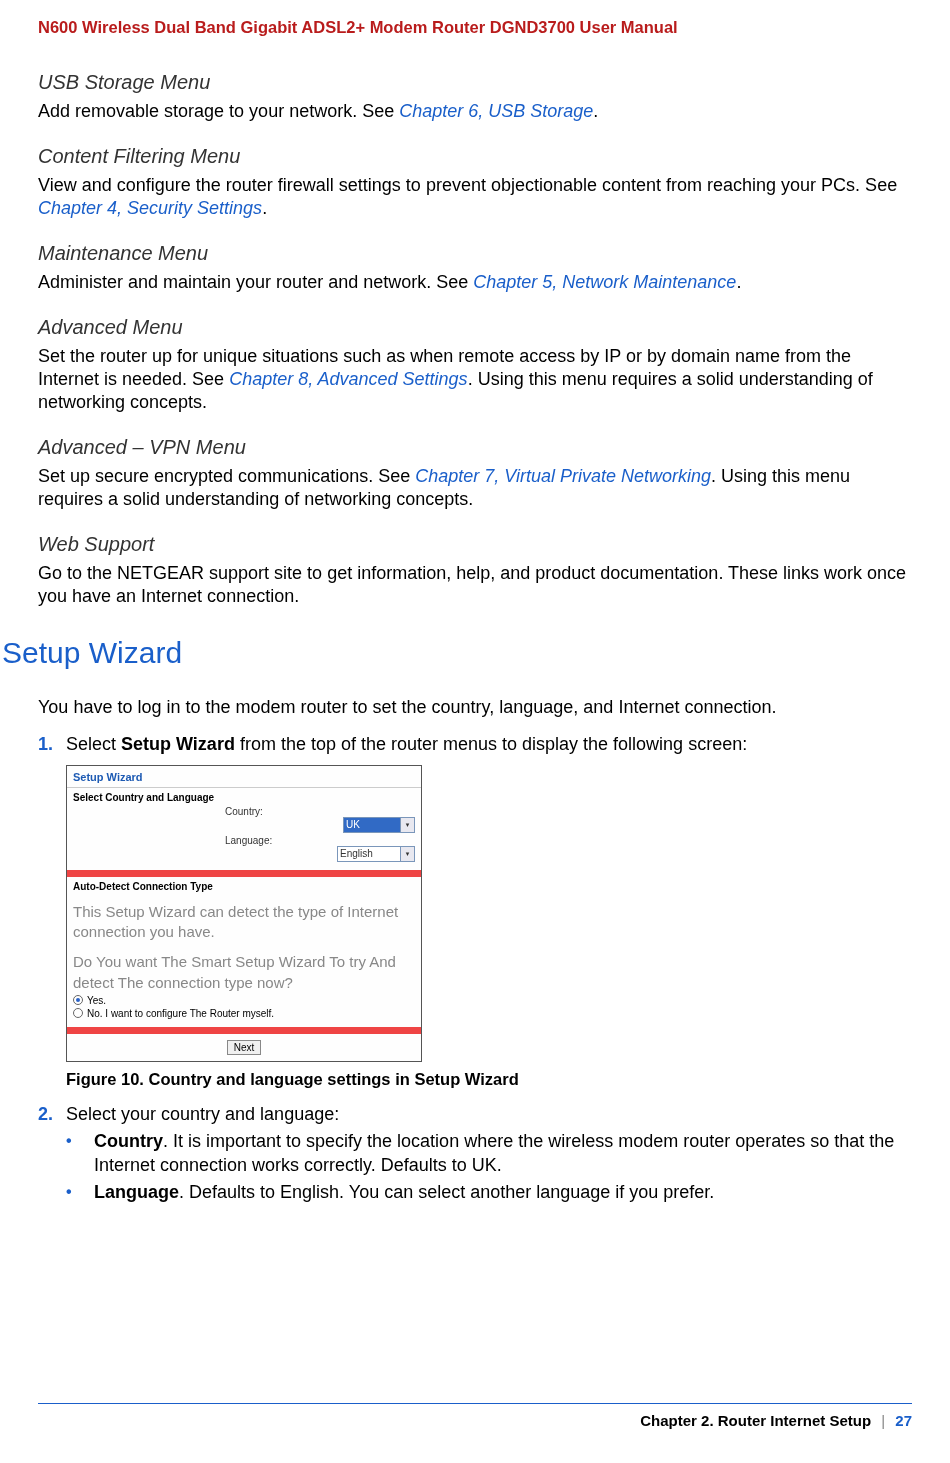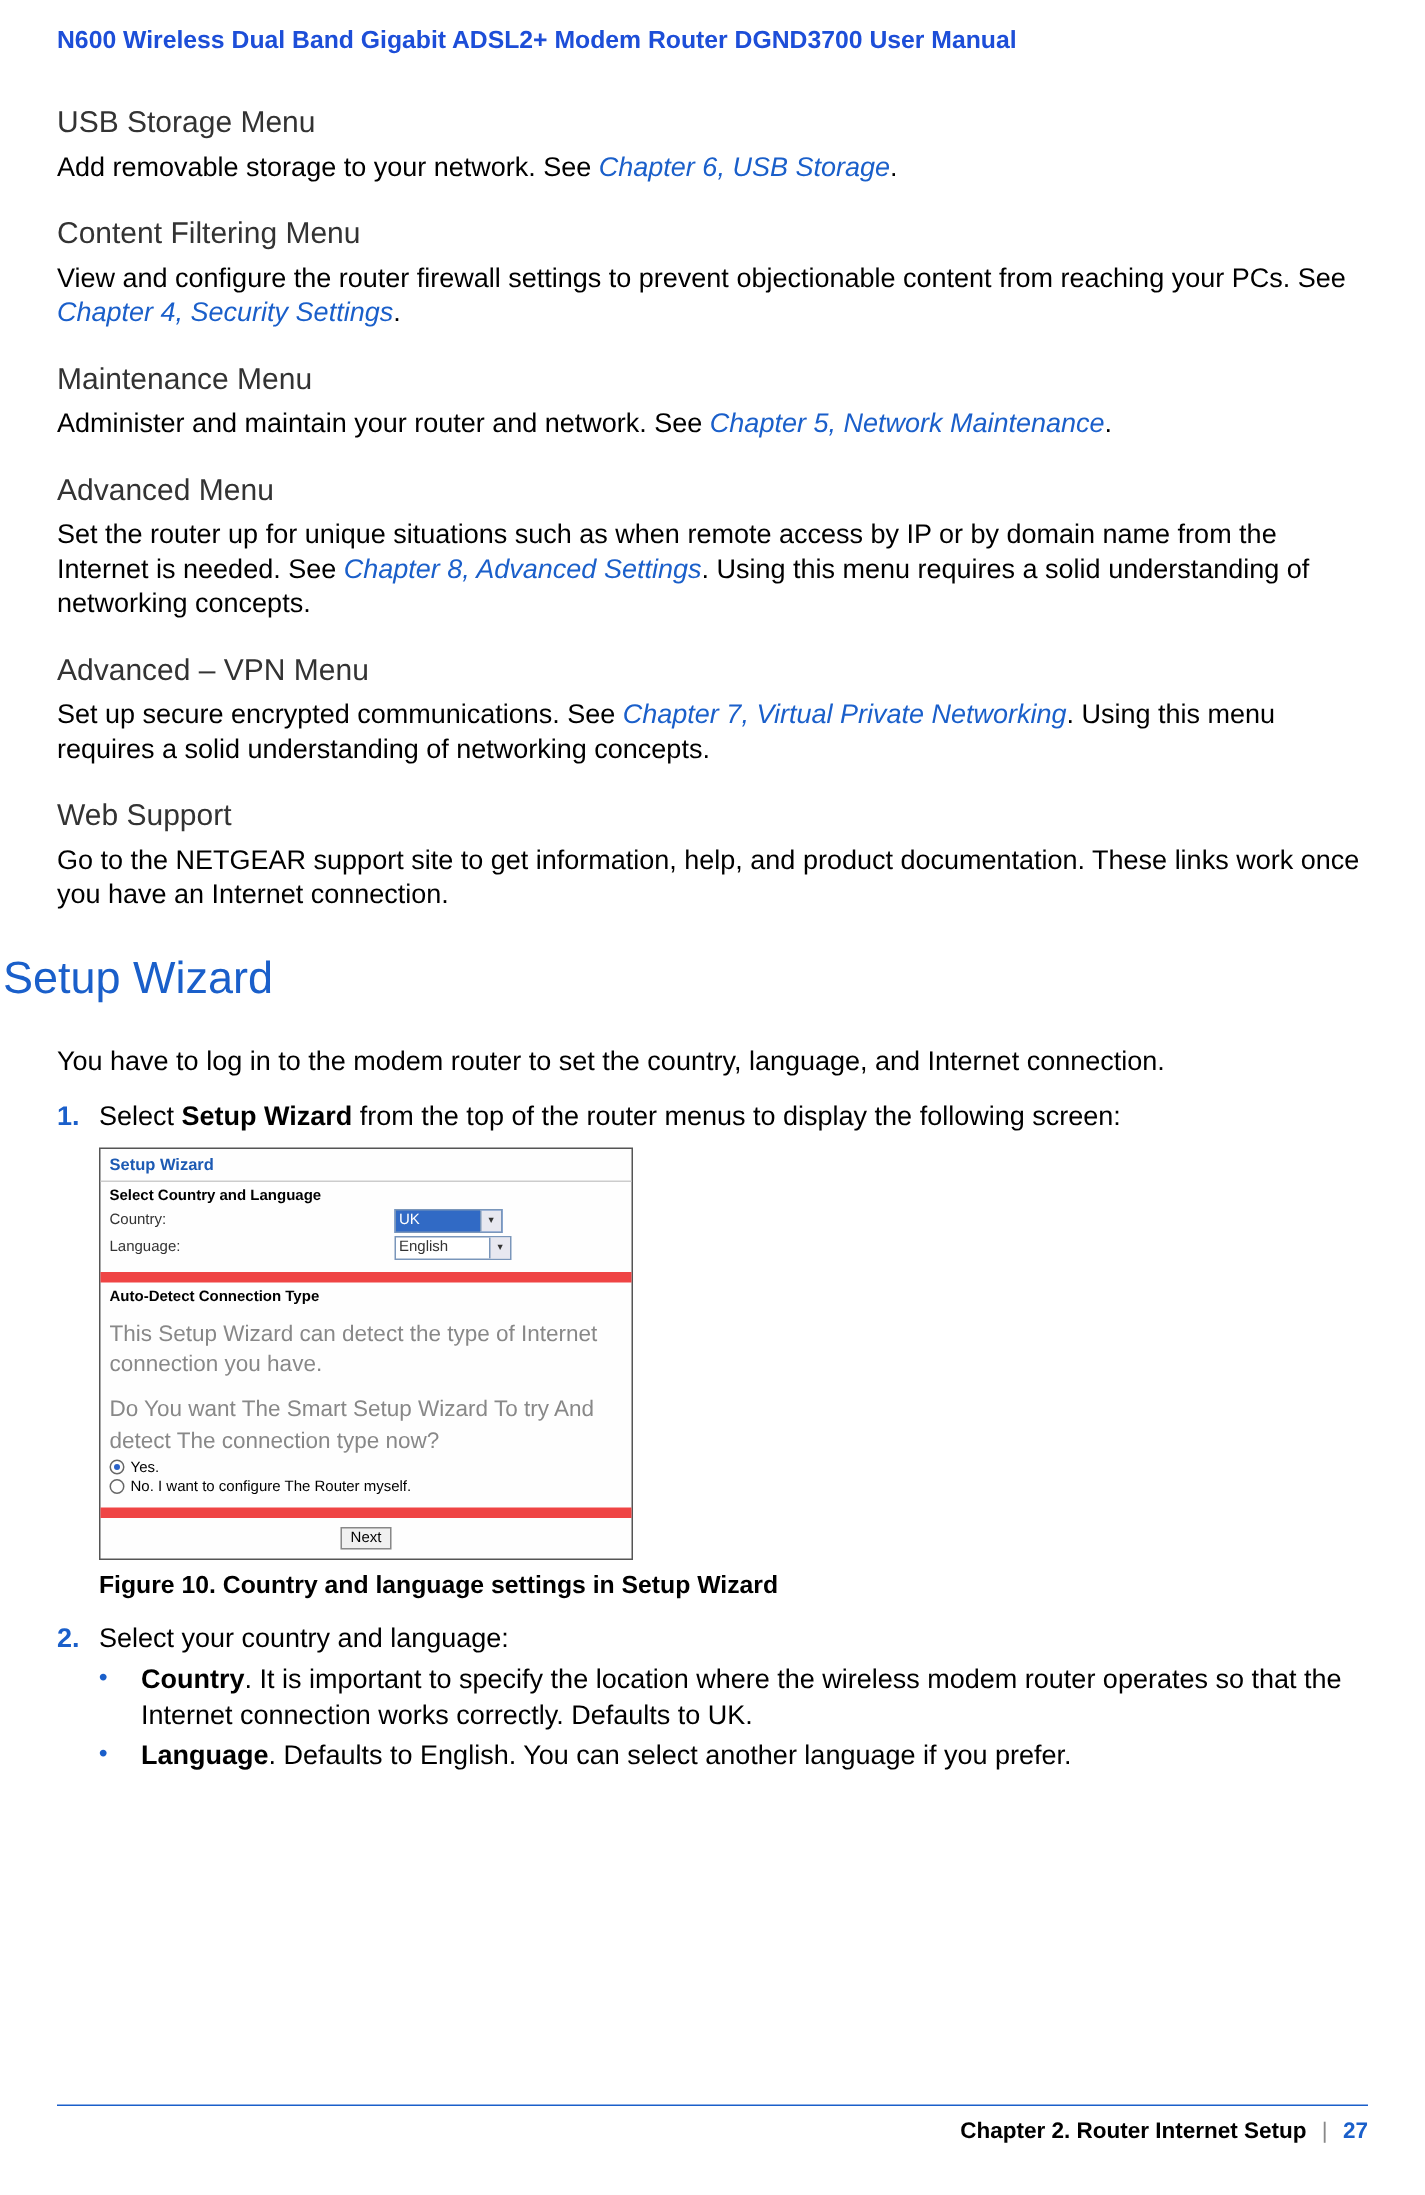--- a/index.html
+++ b/index.html
@@ -8,27 +8,28 @@
       height: 1463px;
       background: #fff;
       font-family: Arial, Helvetica, sans-serif;
       color: #000;
       position: relative;
     }
     .header-bar {
       padding: 18px 38px 12px 38px;
       font-weight: bold;
       font-size: 16.5px;
-      color: #1d4ed8;
+      color: #b91c1c;
     }
     .content {
       padding: 0 38px 0 38px;
     }
     .section-heading {
       font-family: "Century Gothic", "Trebuchet MS", sans-serif;
+      font-style: italic;
       font-size: 20px;
       color: #333;
       margin-top: 22px;
       margin-bottom: 6px;
       font-weight: 500;
     }
     .body-text {
       font-size: 18px;
       line-height: 1.28;
       color: #000;
@@ -84,24 +85,25 @@
       padding: 4px 6px 6px 6px;
     }
     .fig-sect-hd {
       font-weight: bold;
       font-size: 10px;
       margin-bottom: 3px;
       color: #000;
     }
     .fig-row {
       display: flex;
-      align-items: center;
+      align-items: flex-end;
       margin: 2px 0;
       font-size: 10px;
       color: #333;
+      flex-direction: column;
     }
     .fig-label { width: 190px; }
     .fig-select {
       font-size: 10px;
       padding: 0 14px 0 2px;
       border: 1px solid #7a96ba;
       background: #fff;
       height: 16px;
       line-height: 14px;
       position: relative;

